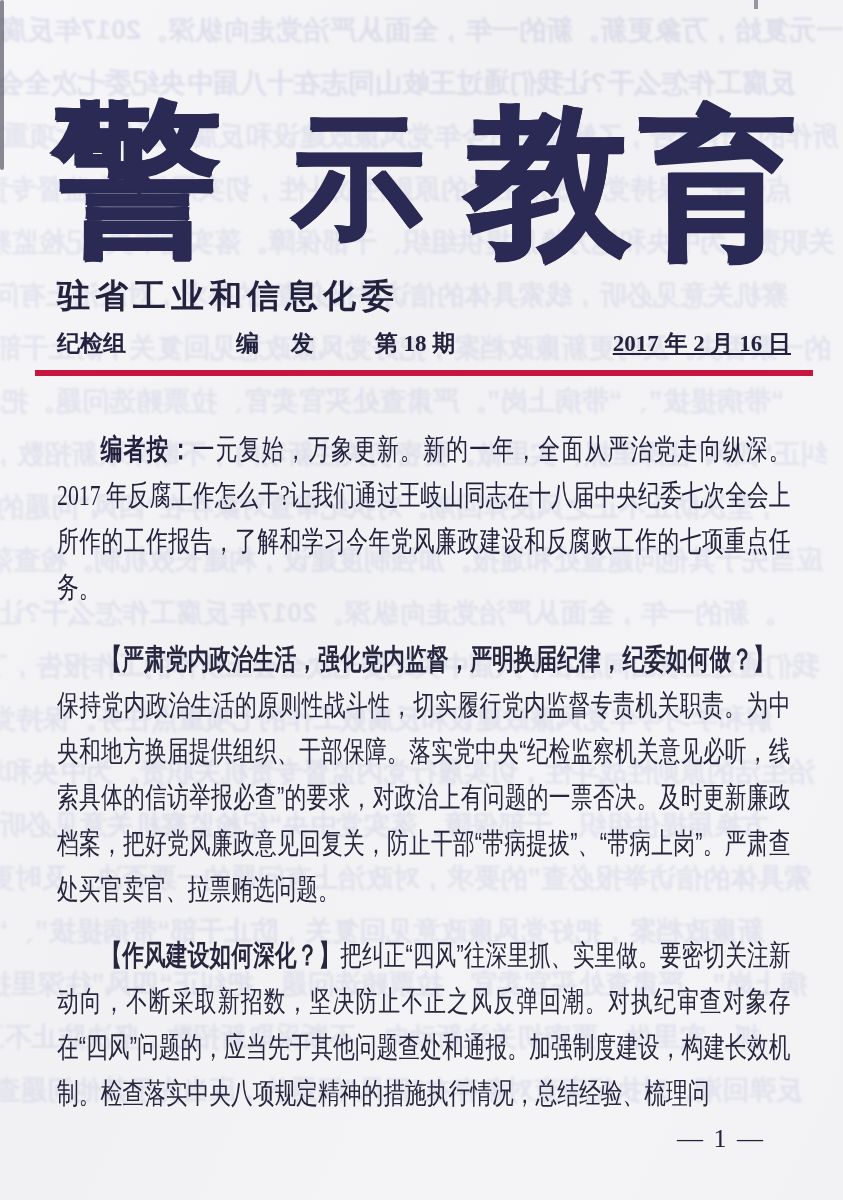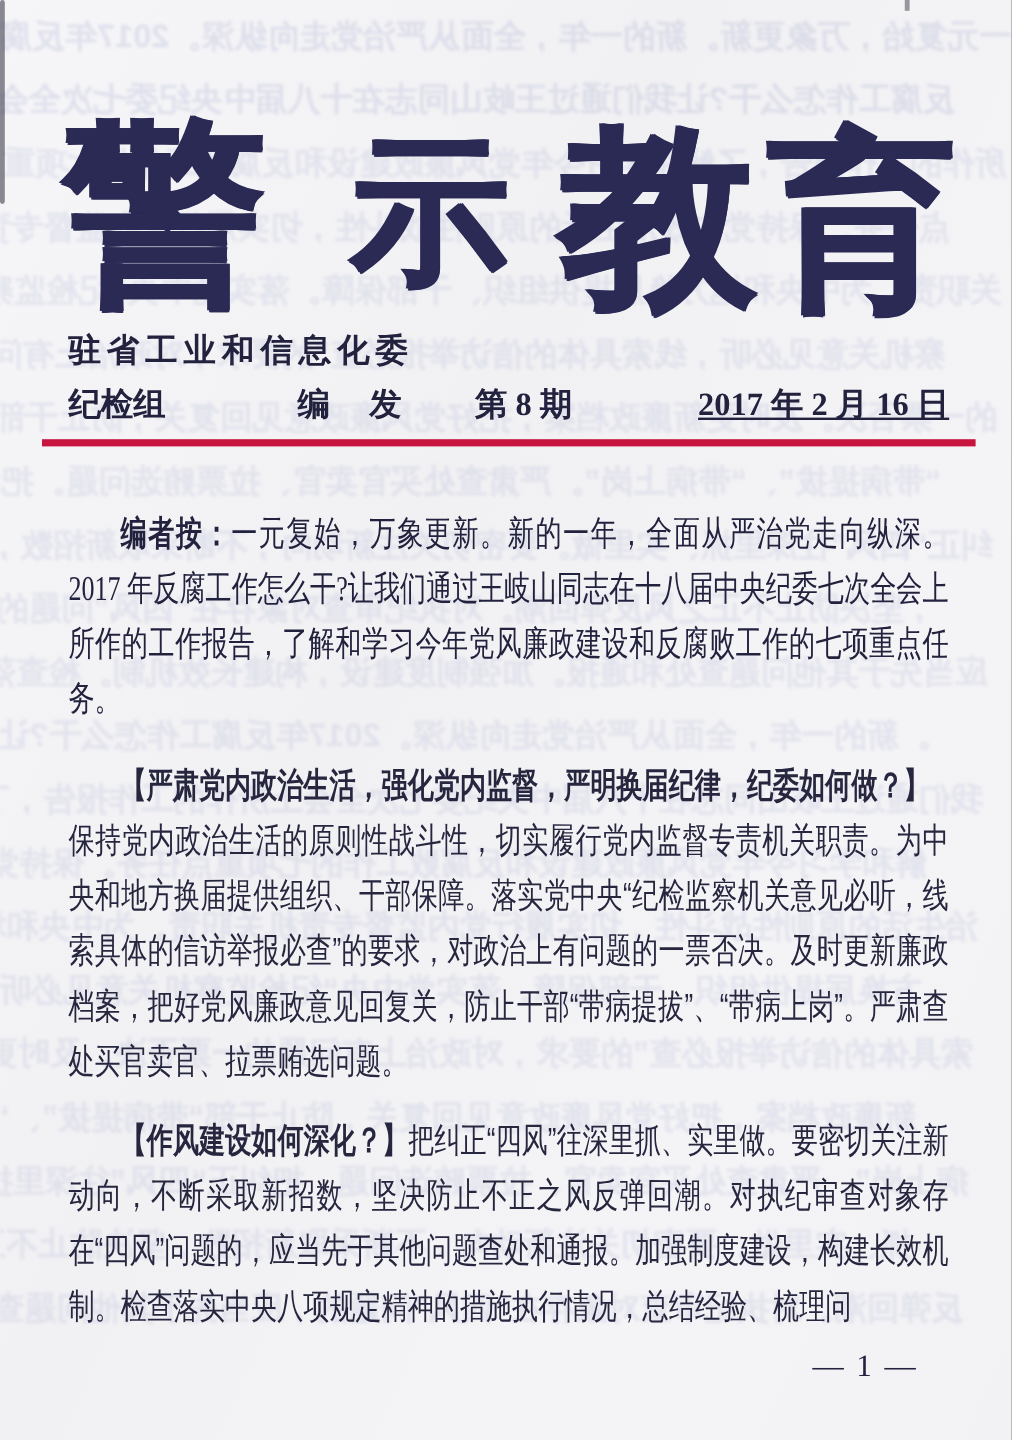--- a/index.html
+++ b/index.html
@@ -34,22 +34,22 @@
     justify-content:center; color:var(--title_ink);
     font-family:"DejaVu Serif","Liberation Serif",serif; font-weight:900;
   }
   .tchar{line-height:.95; display:block;
     text-shadow:1.6px 0 0 currentColor,0 1.6px 0 currentColor,
                 -1.6px 0 0 currentColor,1.2px 1.2px 0 currentColor;}
   .c1{font-size:170px; margin-right:70px;}
   .c2{font-size:132px; margin-right:42px; margin-bottom:20px;}
   .c3{font-size:164px; margin-right:10px;}
   .c4{font-size:156px;}
-  .pub-line{margin-top:16px; font-size:27px; font-weight:600; letter-spacing:5px;}
-  .issue-row{margin-top:9px; font-size:27px; font-weight:600;
+  .pub-line{margin-top:16px; font-size:33px; font-weight:600; letter-spacing:5px;}
+  .issue-row{margin-top:9px; font-size:23px; font-weight:600;
     display:flex; align-items:flex-start;}
   .issue-action{margin-left:110px; letter-spacing:13px;}
   .issue-no{margin-left:48px;}
   .issue-date{margin-left:auto;text-decoration:underline;}
   .rule{height:6px; margin:11px -22px 0; background:var(--accent_rule);}
   
   .para{font-size:29px; line-height:46px; text-align:justify;}
   .condensed{width:978px; transform:scaleX(0.75); transform-origin:0 0;}
   .serif{font-family:"Liberation Serif","DejaVu Serif",serif; color:var(--ink);}
   .sans{font-family:"Liberation Sans","DejaVu Sans",sans-serif; color:var(--section_ink);}
@@ -100,21 +100,21 @@
       <span class="tchar c2">示</span>
       <span class="tchar c3">教</span>
       <span class="tchar c4">育</span>
     </div>
 
     <div class="pub-line">驻省工业和信息化委</div>
 
     <div class="issue-row">
       <span>纪检组</span>
       <span class="issue-action">编 发</span>
-      <span class="issue-no">第 8 期</span>
+      <span class="issue-no">第 18 期</span>
       <span class="issue-date">2017 年 2 月 16 日</span>
     </div>
 
     <div class="rule"></div>
 
     <div class="para serif condensed editor"><b class="ed-label">编者按：</b><span>一元复始，万象更新。新的一年，全面从严治党走向纵深。2017 年反腐工作怎么干?让我们通过王岐山同志在十八届中央纪委七次全会上所作的工作报告，了解和学习今年党风廉政建设和反腐败工作的七项重点任务。</span></div>
 
     <div class="para sans condensed sec1"><span class="sec-heading">【严肃党内政治生活，强化党内监督，严明换届纪律，纪委如何做？】</span><span>保持党内政治生活的原则性战斗性，切实履行党内监督专责机关职责。为中央和地方换届提供组织、干部保障。落实党中央“纪检监察机关意见必听，线索具体的信访举报必查”的要求，对政治上有问题的一票否决。及时更新廉政档案，把好党风廉政意见回复关，防止干部“带病提拔”、“带病上岗”。严肃查处买官卖官、拉票贿选问题。</span></div>
 
     <div class="para sans condensed sec2"><b class="sec-inline-heading">【作风建设如何深化？】</b><span>把纠正“四风”往深里抓、实里做。要密切关注新动向，不断采取新招数，坚决防止不正之风反弹回潮。对执纪审查对象存在“四风”问题的，应当先于其他问题查处和通报。加强制度建设，构建长效机制。检查落实中央八项规定精神的措施执行情况，总结经验、梳理问</span></div>

